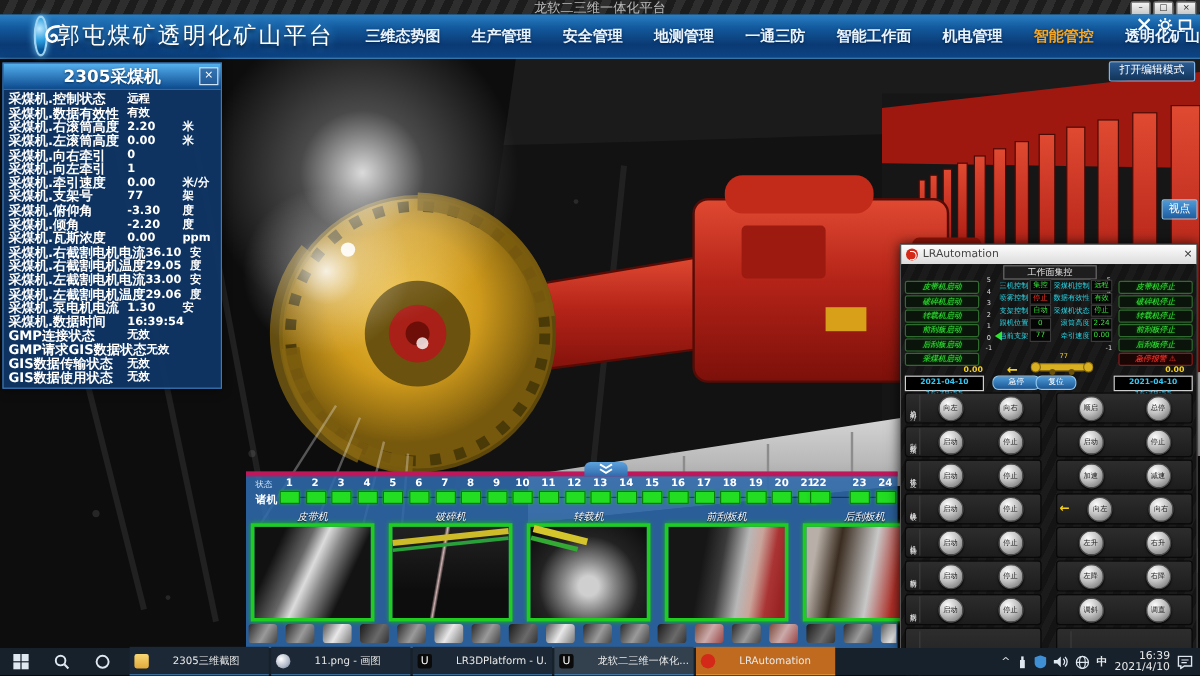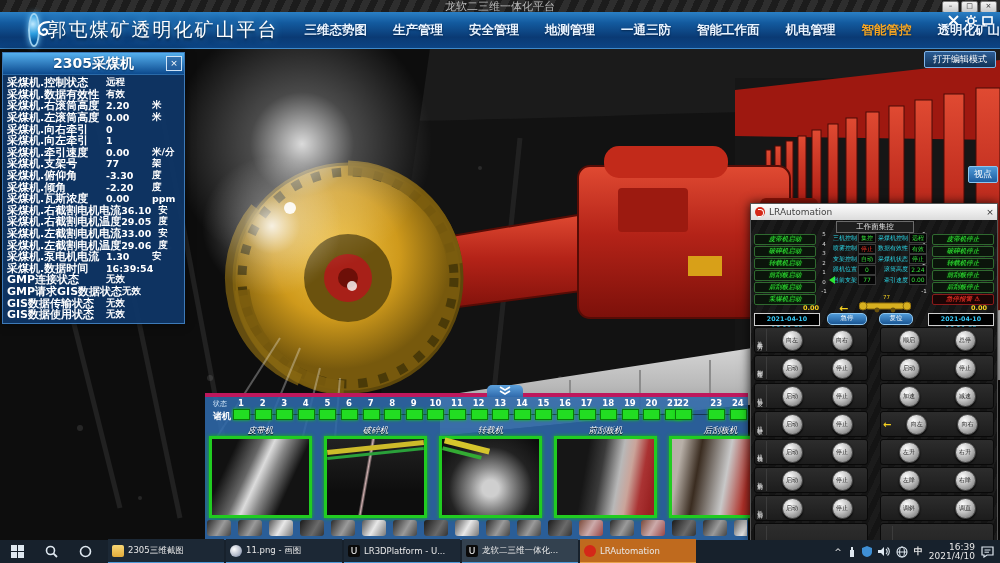--- a/index.html
+++ b/index.html
@@ -132,40 +132,40 @@
   #gauge-l{left:52px;} #gauge-r{right:10px;}
   #au-arrow{position:absolute;left:88px;top:82px;color:#f5d020;font-size:11px;font-weight:bold;}
   #au-shearer{position:absolute;left:108px;top:80px;}
   #au-pos{position:absolute;left:132px;top:74px;color:#f5d020;font-size:5.5px;}
   .au-ts{position:absolute;top:93px;height:11px;background:#000;border:1px solid #cfcfcf;
     color:#35c8f5;font-size:6.3px;line-height:10px;text-align:center;font-weight:bold;}
   #au-ts1{left:3px;width:64px;} #au-ts2{right:3px;width:64px;}
   .au-pill{position:absolute;top:93px;height:10px;background:linear-gradient(#4f9ad8,#1a5694);
     border:1px solid #8cc4ee;border-radius:5px;color:#fff;font-size:6.5px;line-height:9px;
     text-align:center;cursor:pointer;}
-  #au-pill1{left:76px;width:38px;} #au-pill2{left:128px;width:32px;}
+  #au-pill1{left:76px;width:38px;} #au-pill2{left:112px;width:32px;}
   #au-ctl-l{position:absolute;left:3px;top:107px;width:114px;}
   #au-ctl-r{position:absolute;right:3px;top:107px;width:114px;}
   .ctl-row{position:relative;height:24px;margin-bottom:2px;background:linear-gradient(#2d2d2d,#1c1c1c);
     border:1px solid #090909;border-radius:3px;display:flex;align-items:center;}
   .ctl-row.big{height:46px;flex-wrap:wrap;}
   .ctl-label{writing-mode:vertical-rl;text-orientation:upright;font-size:5.5px;color:#ddd;
     width:11px;line-height:10px;text-align:center;border-right:1px solid #3c3c3c;height:90%;
     display:flex;align-items:center;justify-content:center;letter-spacing:-1px;}
   .ctl-btns{flex:1;display:flex;justify-content:space-around;align-items:center;}
   .rbtn{width:19px;height:19px;border-radius:50%;border:1px solid #4a4a4a;cursor:pointer;
     background:radial-gradient(circle at 35% 28%,#fcfcfc,#c2c2c2 45%,#7e7e7e 85%);
     color:#1a1a1a;font-size:6px;display:flex;align-items:center;justify-content:center;
     box-shadow:0 1px 2px #000;white-space:nowrap;}
   .ctl-arrow{color:#f5d020;font-size:10px;font-weight:bold;margin-left:2px;}
 
   
   #taskbar{left:0;top:540px;width:1000px;height:23px;background:#17212c;display:flex;align-items:center;}
   .tk-ico{width:34px;height:23px;display:flex;align-items:center;justify-content:center;cursor:pointer;}
-  .tk-item{height:23px;width:108px;margin-right:2px;display:flex;align-items:center;gap:4px;
+  .tk-item{height:23px;width:108px;margin-right:2px;display:flex;align-items:center;gap:20px;
     padding:0 4px;border-bottom:2px solid #4f9ad8;background:#1c2835;cursor:pointer;overflow:hidden;}
   .tk-item .lbl{font-size:8.5px;color:#e8e8e8;white-space:nowrap;overflow:hidden;}
   .tk-item.active{background:#33414f;}
   .tk-item.orange{background:#bf6a1e;border-bottom-color:#e8a24a;}
   .tray{margin-left:auto;display:flex;align-items:center;gap:6px;padding-right:6px;}
   .tray span{color:#e8e8e8;font-size:9px;cursor:pointer;}
   .tray-clock{text-align:right;color:#fff;font-size:8px;line-height:9px;cursor:pointer;}
 
   
 </style>

